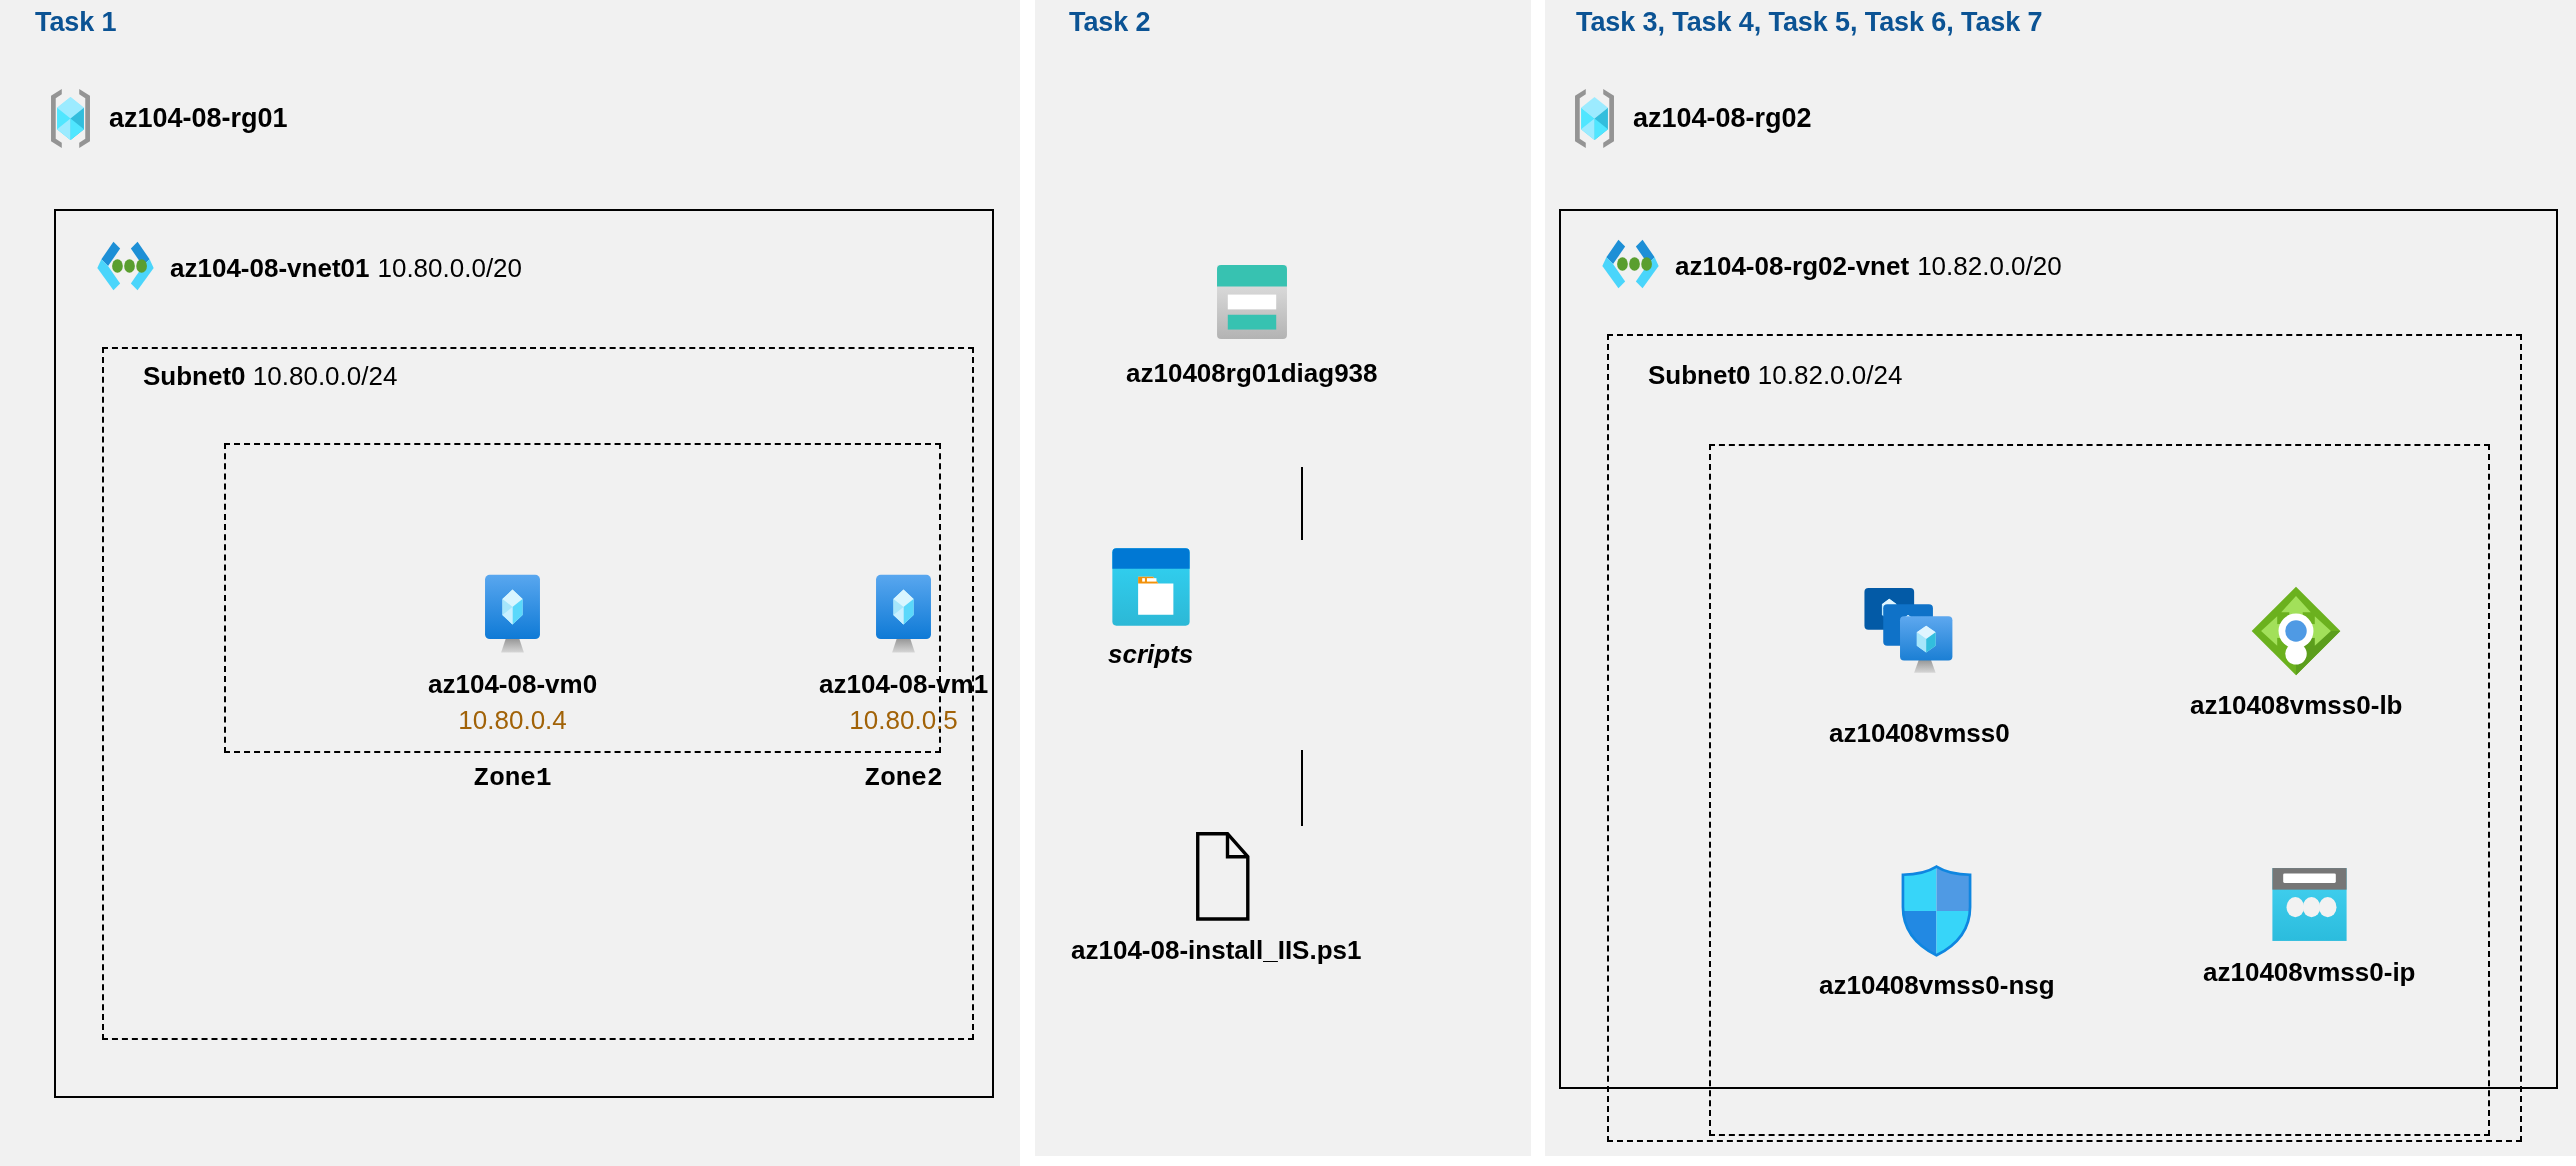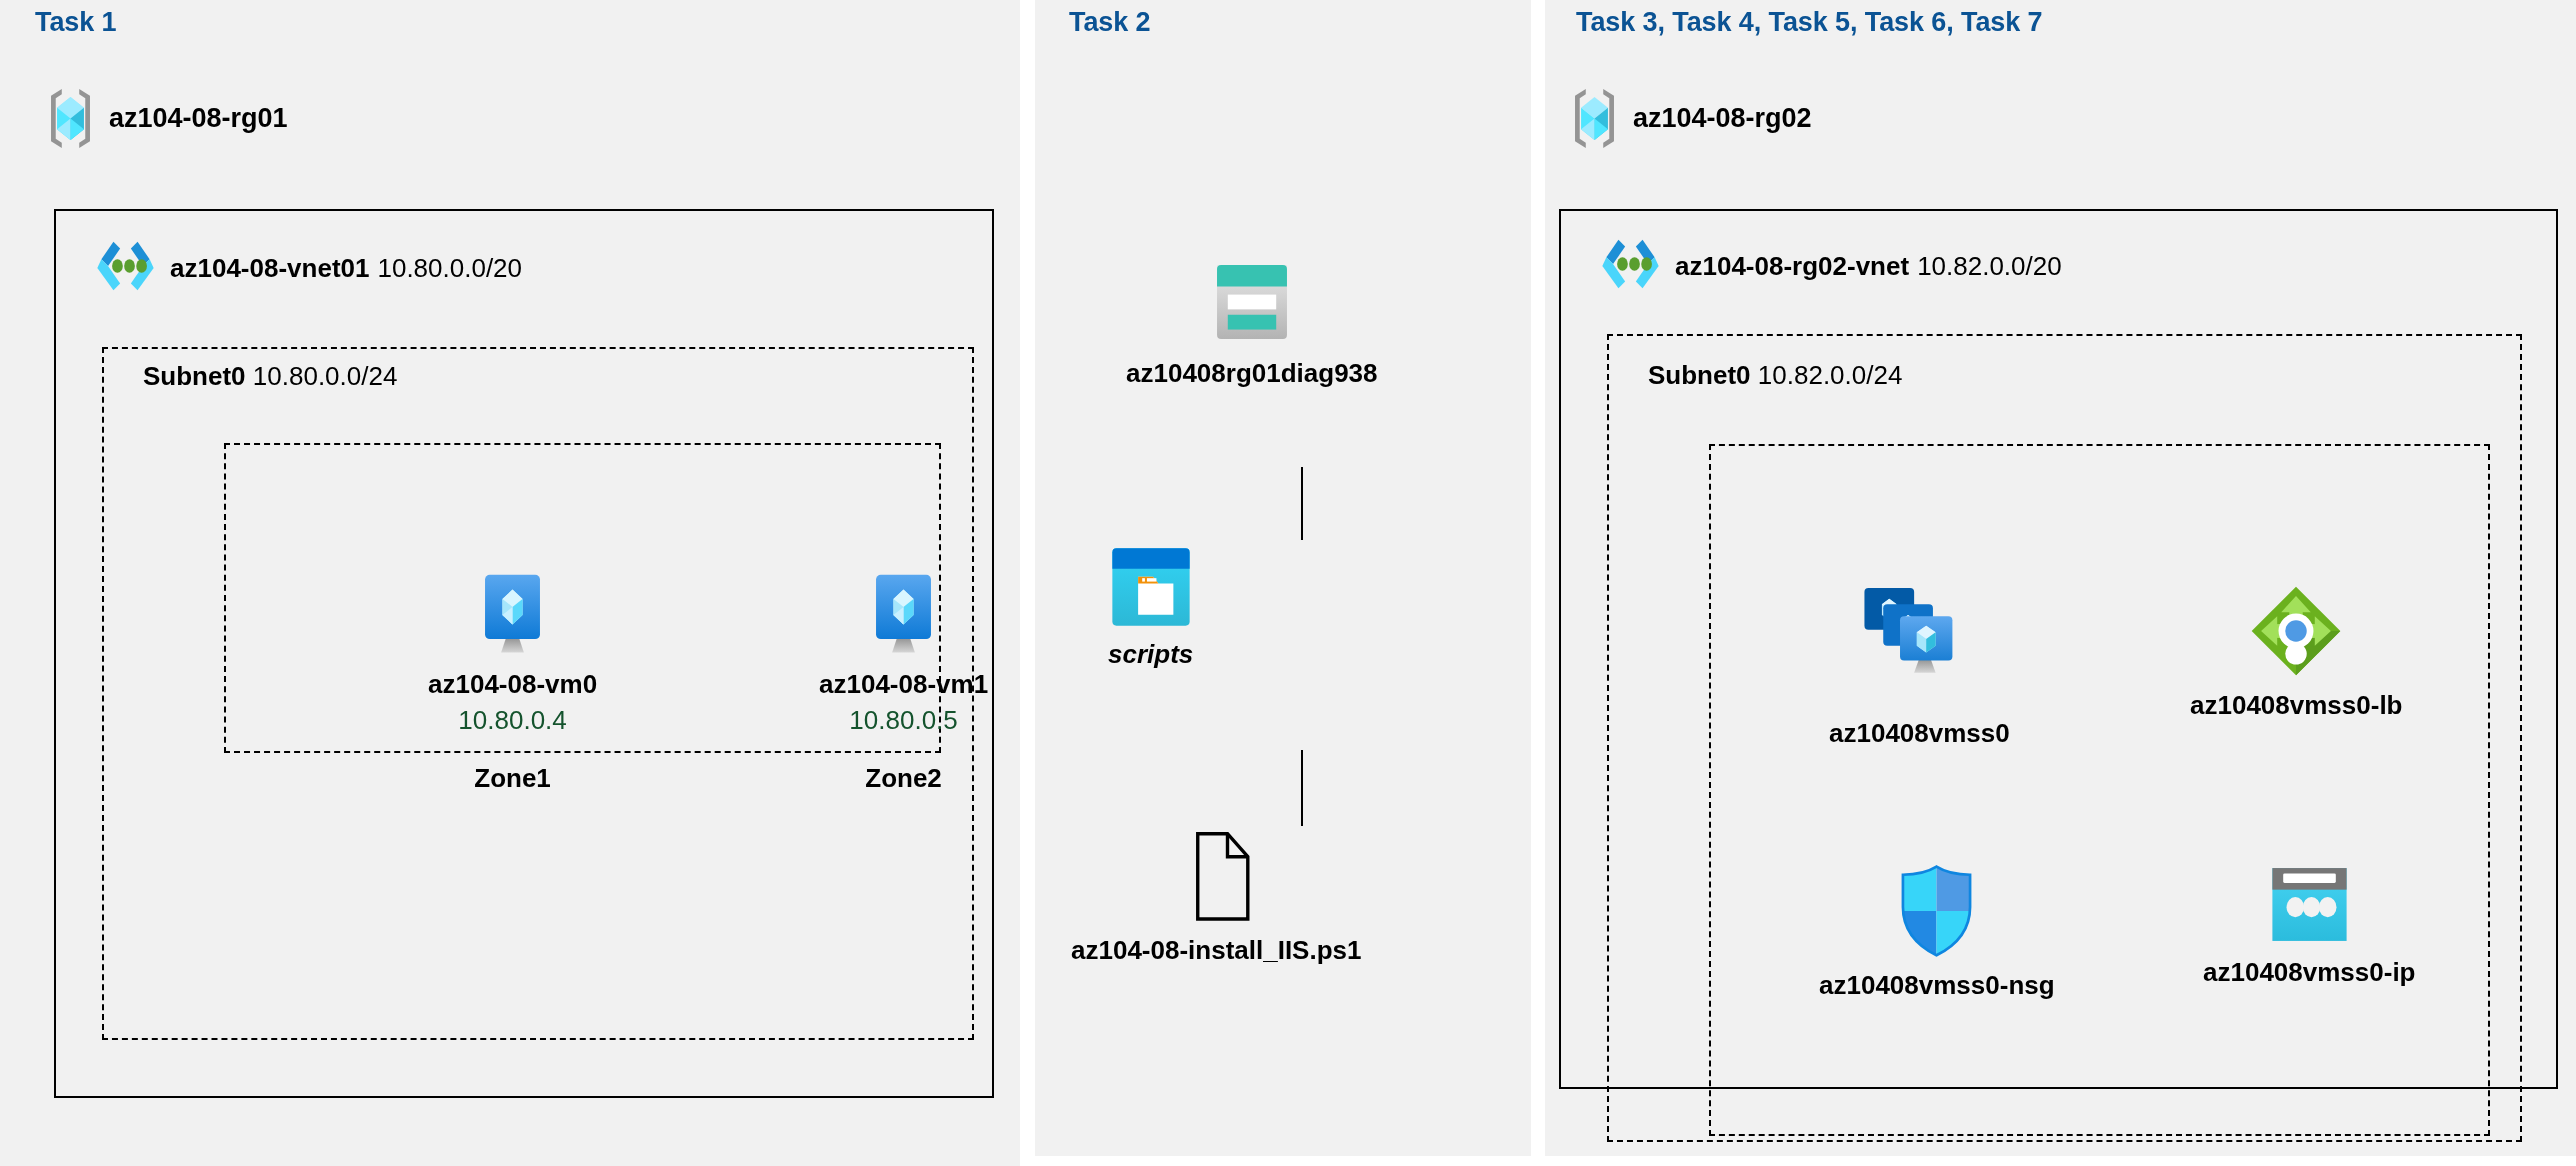--- a/index.html
+++ b/index.html
@@ -46,22 +46,22 @@
   .subnet-label b{font-weight:bold;}
   #subnet-label-left{left:39px;top:12px;text-align:right;}
   #subnet-label-right{left:39px;top:24px;}
 
   #zone-box{position:absolute;left:120px;top:94px;width:713px;height:306px;border:2.7px dashed #000;}
   #res-box{position:absolute;left:100px;top:108px;width:777px;height:688px;border:2.7px dashed #000;}
 
   
   .node{position:absolute;display:flex;flex-direction:column;align-items:center;}
   .node-name{font-size:26px;font-weight:bold;color:#000;white-space:nowrap;margin-top:12px;}
-  .node-sub{font-size:26px;font-weight:normal;color:#14532d;white-space:nowrap;text-align:left;margin-top:5.4px;}
-  .node-zone{font-size:26px;font-weight:bold;color:#000;white-space:nowrap;text-align:center;margin-top:27px;}
+  .node-sub{font-size:26px;font-weight:normal;color:#a16207;white-space:nowrap;text-align:left;margin-top:5.4px;}
+  .node-zone{font-size:26px;font-weight:bold;color:#000;white-space:nowrap;text-align:center;margin-top:27px;font-family:Liberation Mono, monospace;}
 
   #vm0{left:202px;top:128px;}
   #vm1{left:593px;top:128px;}
   #vmss0{left:118px;top:138px;gap:28px;}
   #vmsslb{left:479px;top:138px;}
   #vmssnsg{left:108px;top:418px;}
   #vmssip{left:492px;top:418px;}
 
   
   #storage-node{left:1126px;top:262px;}

